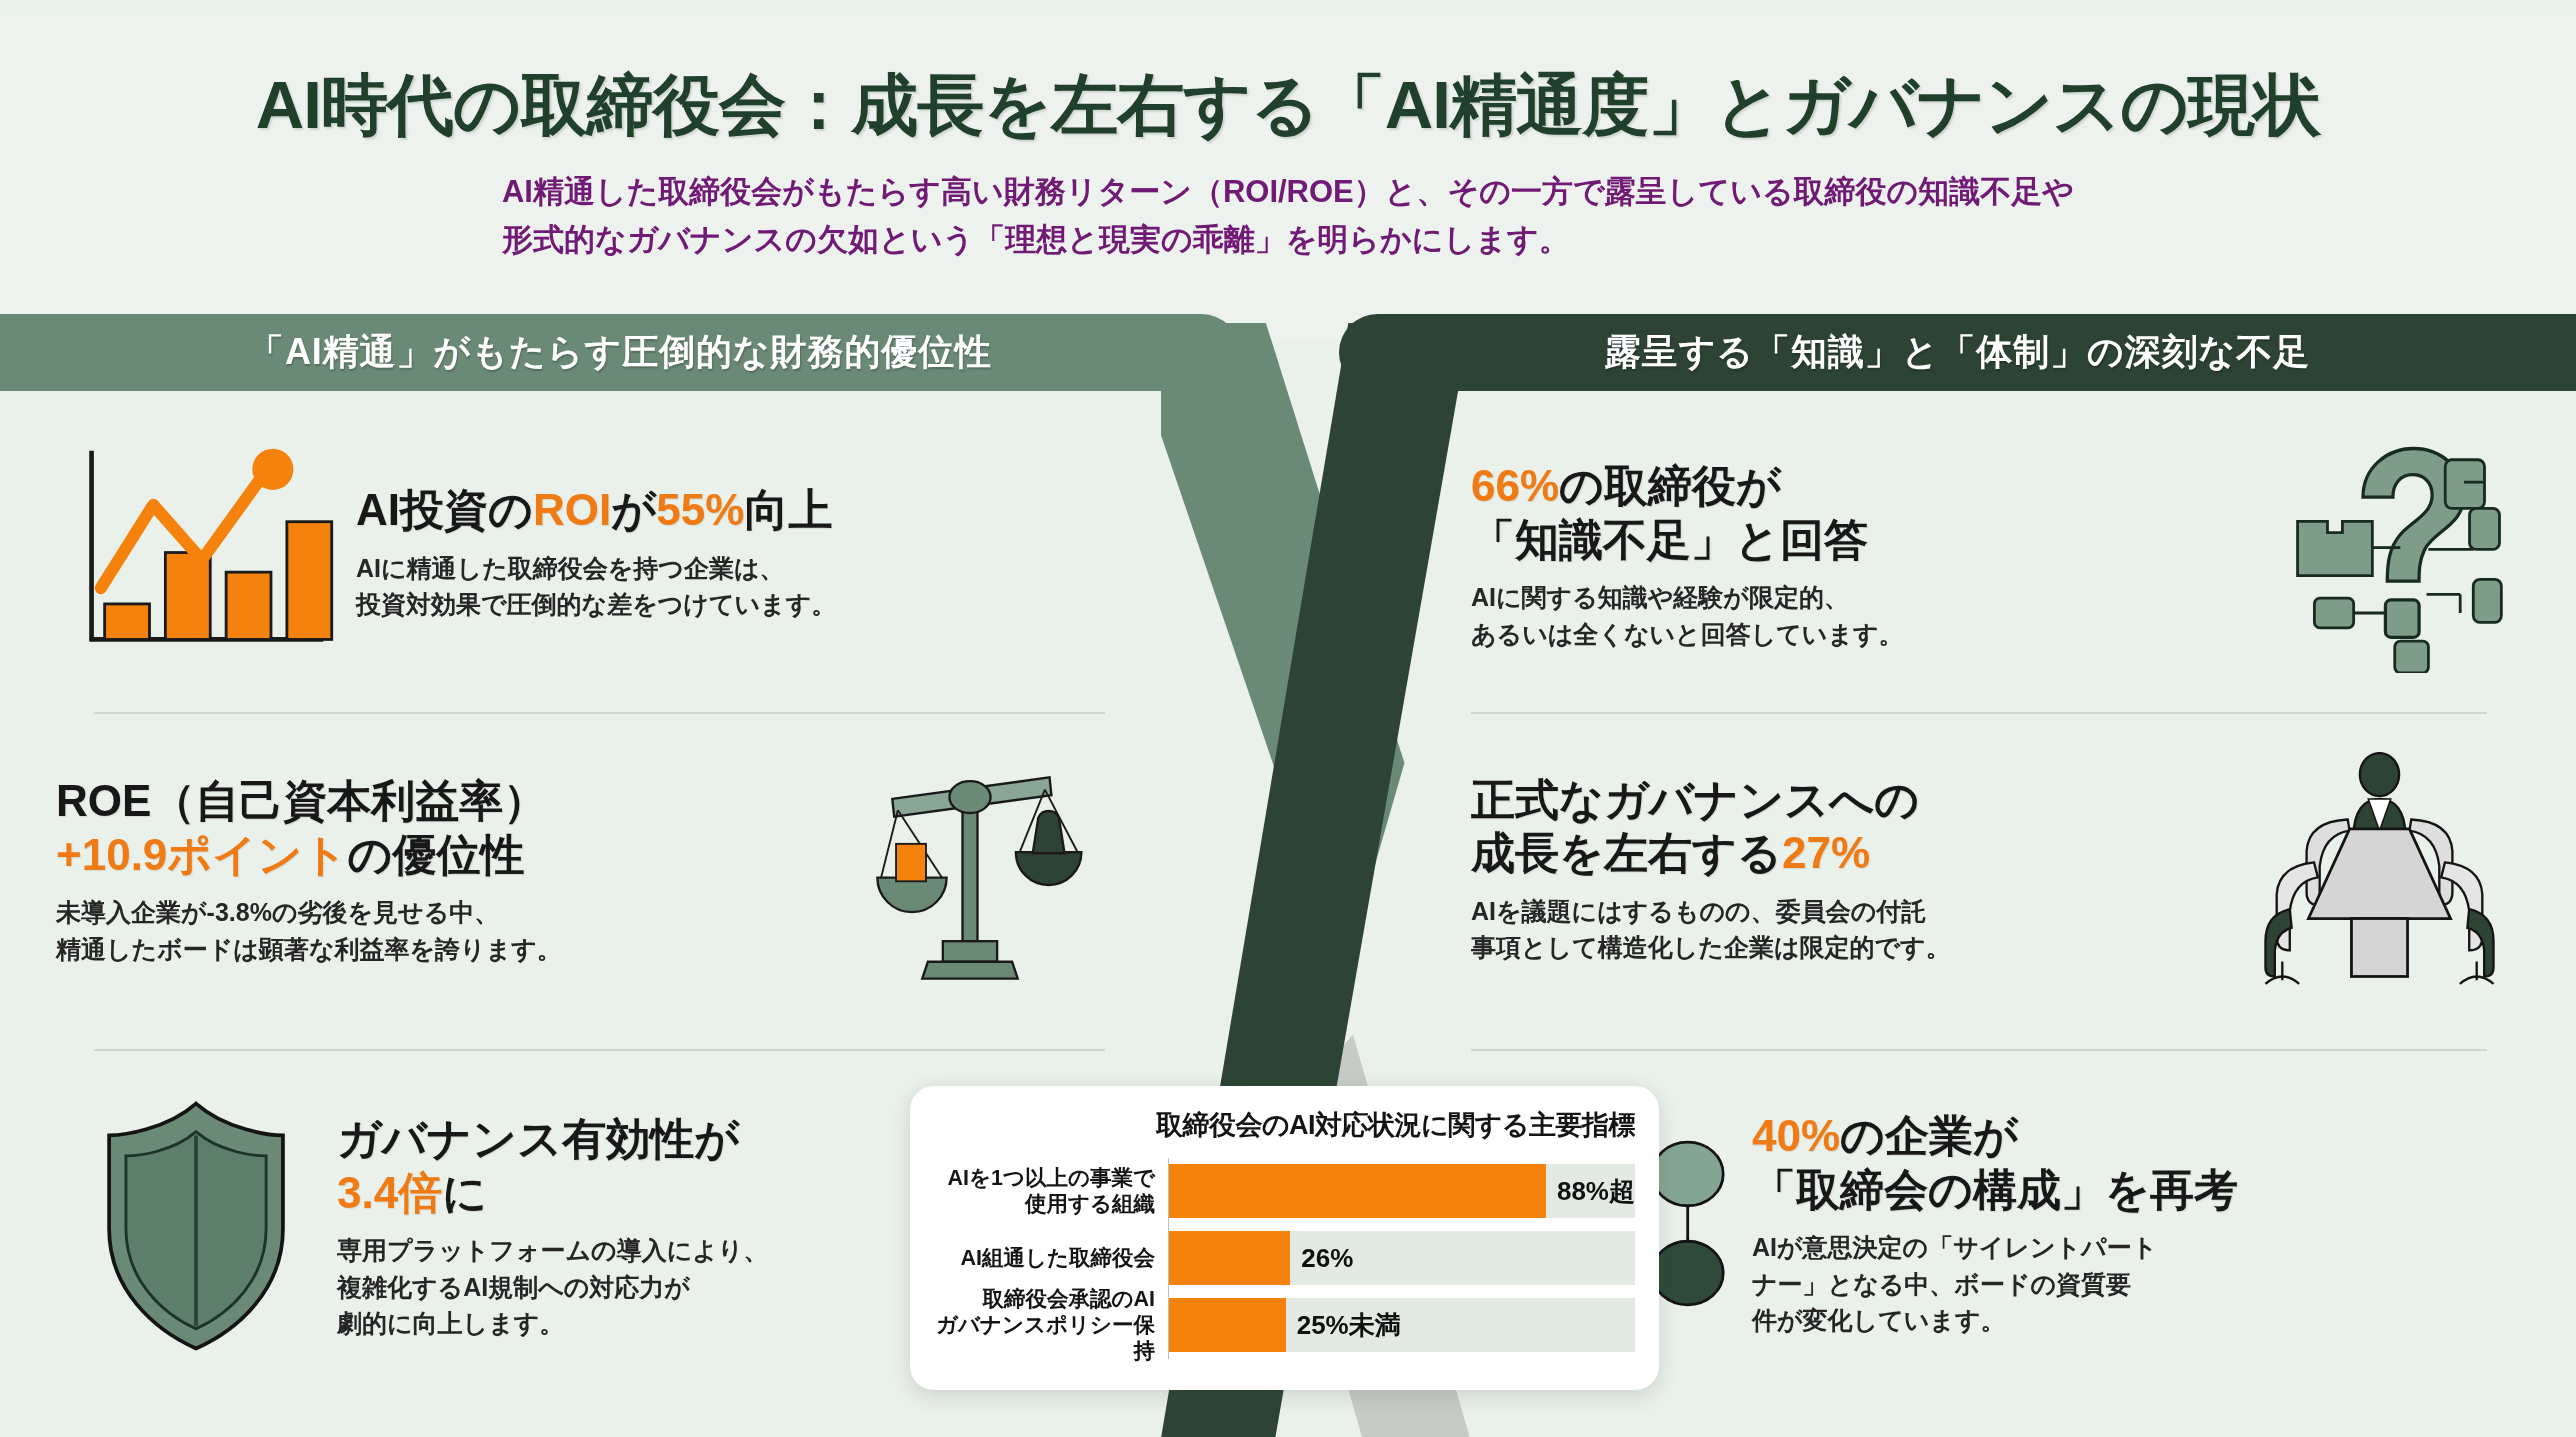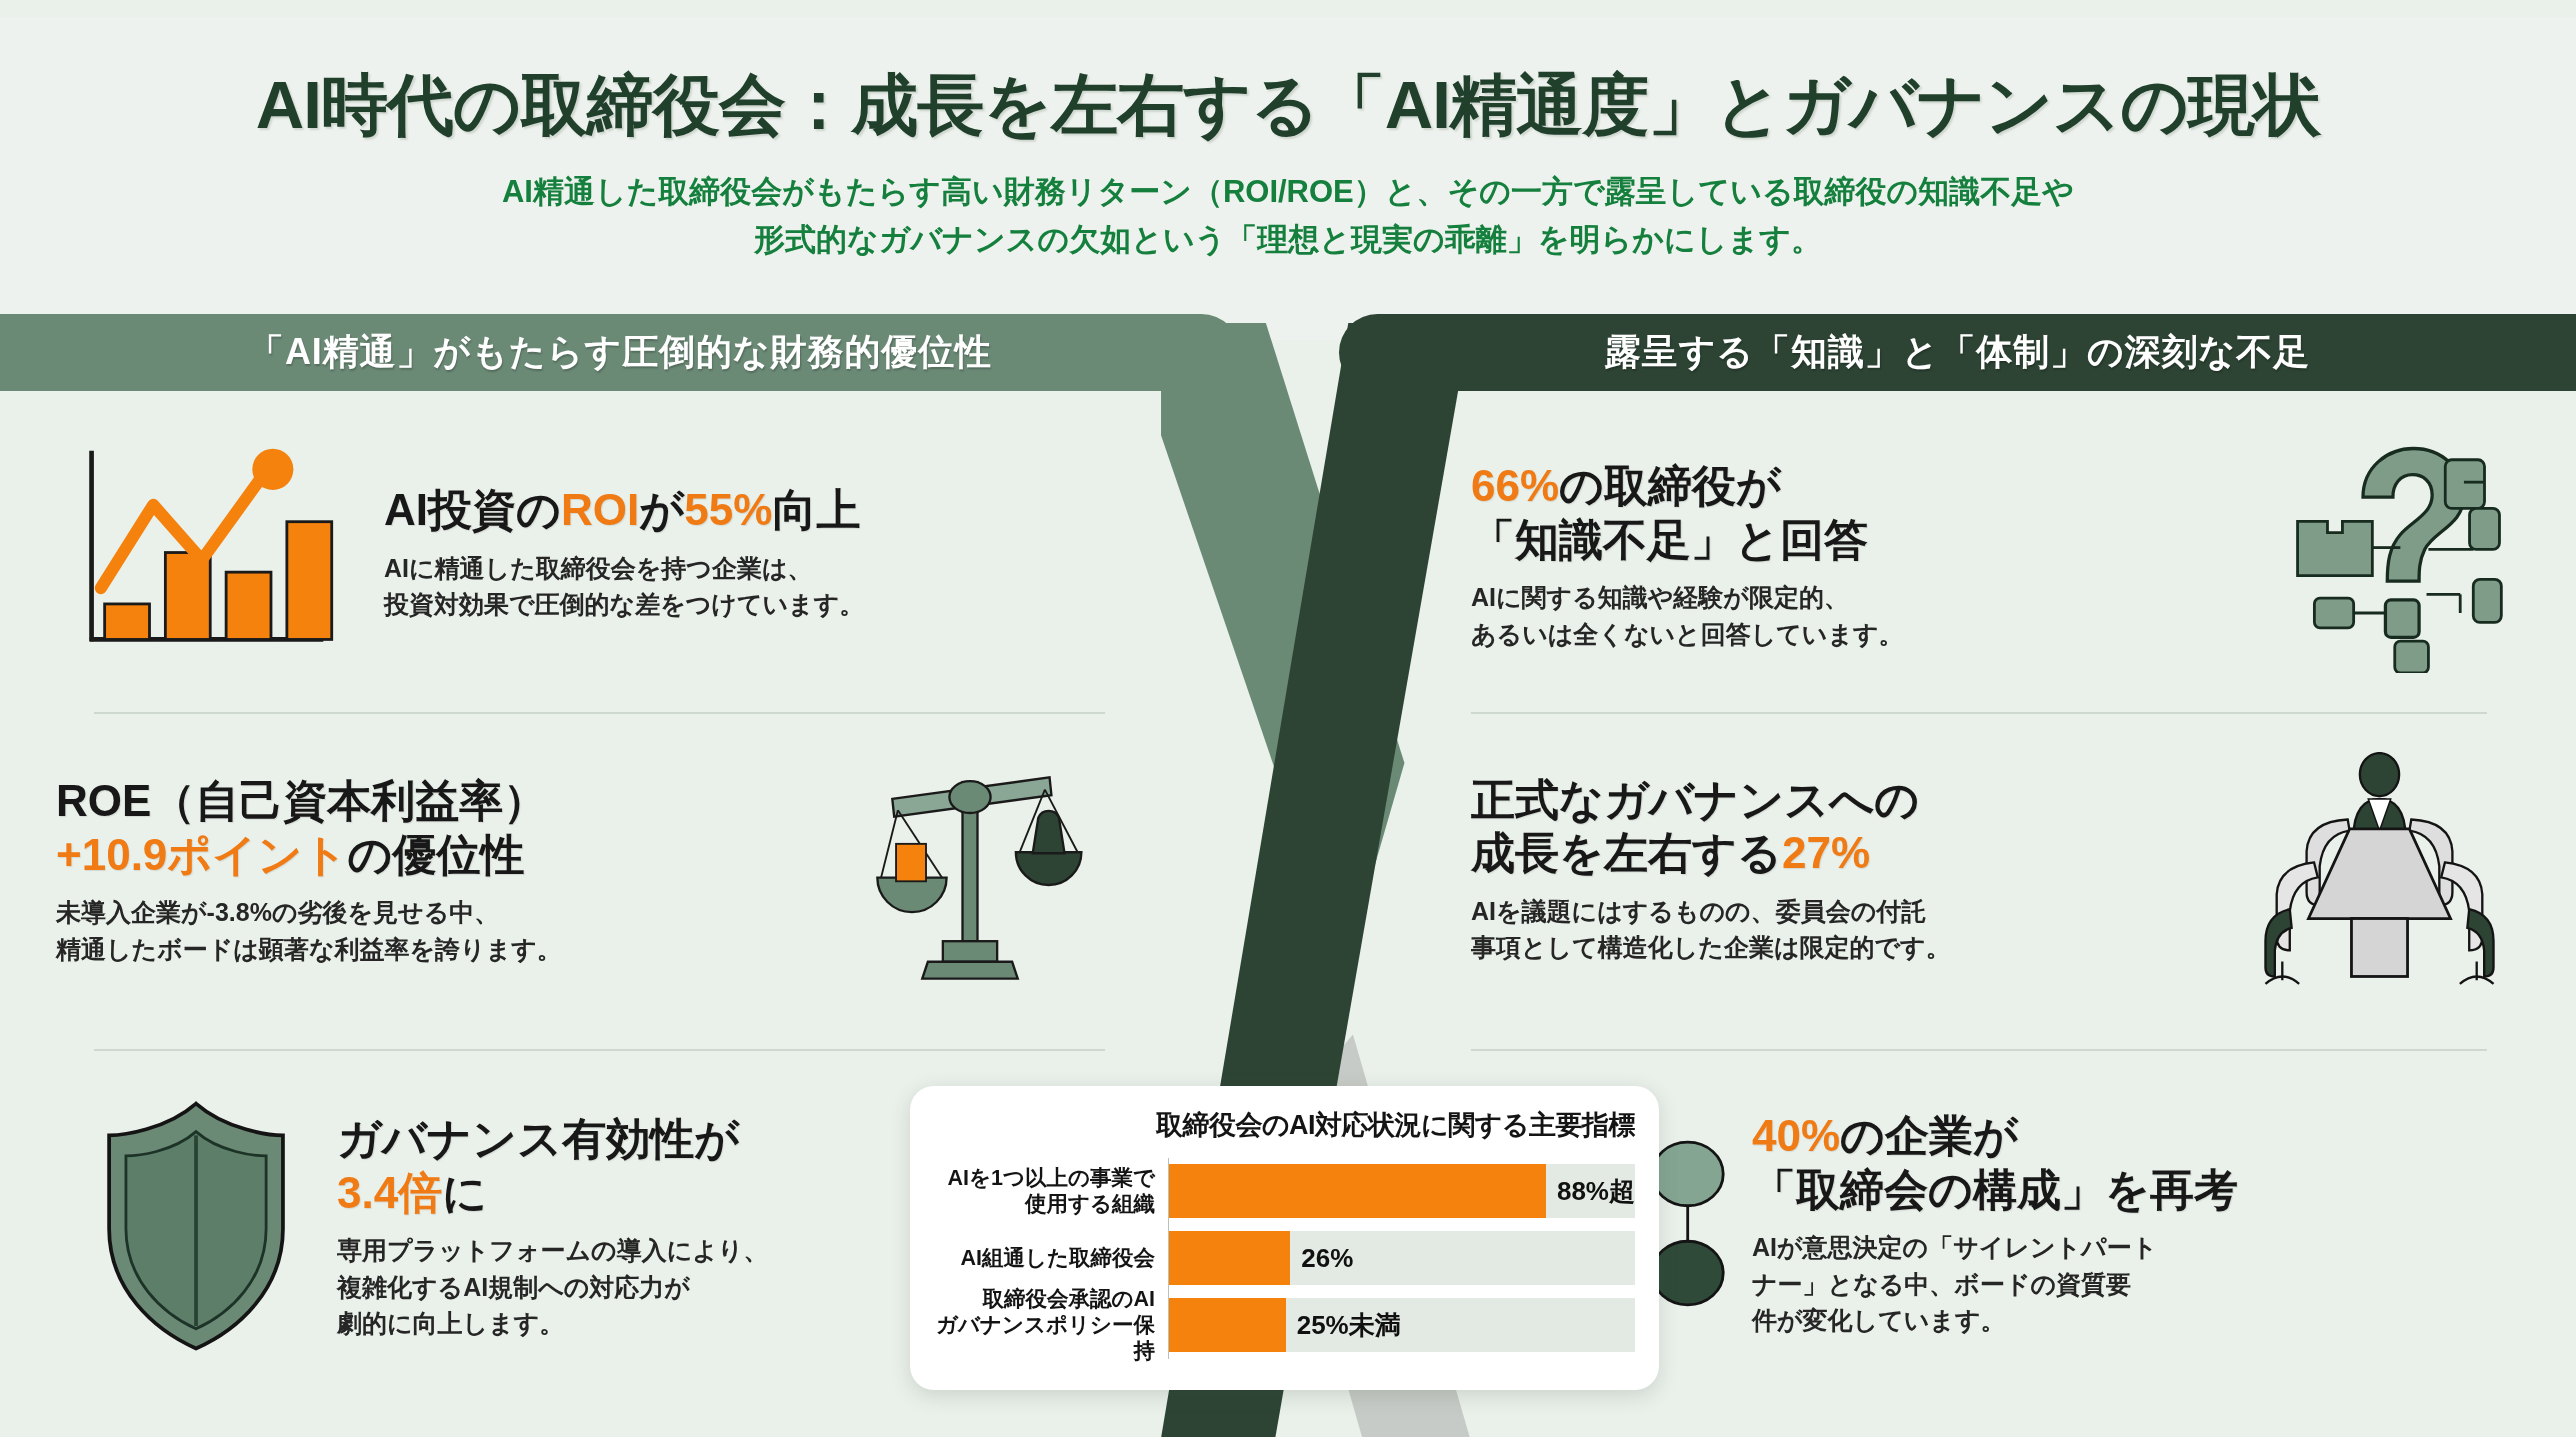--- a/index.html
+++ b/index.html
@@ -18,22 +18,22 @@
     display:flex; flex-direction:column; align-items:center;
     padding-top:51px;
     margin-top:17px;
   }
   #main-title {
     font-size:67px; font-weight:bold; color:#20402c;
     letter-spacing:-0.9px; white-space:nowrap; line-height:1.1;
     text-shadow:1.9px 1.9px 1.9px rgba(180,190,180,.55);
   }
   #subtitle {
-    margin-top:26px; font-size:31px; color:#15803d; font-weight:600;
-    text-align:center; line-height:1.55; letter-spacing:0px;
+    margin-top:26px; font-size:31px; color:#701a75; font-weight:600;
+    text-align:left; line-height:1.55; letter-spacing:0px;
   }
 
   
   .panel-head {
     position:absolute; top:314px; height:77px;
     display:flex; align-items:center; justify-content:center;
     color:#ffffff; font-size:36px; font-weight:bold;
     text-shadow:0.9px 1.9px 1.9px rgba(0,0,0,.22);
     letter-spacing:0.9px;
   }
@@ -133,21 +133,21 @@
     <polygon points="205,760 330,1191 215,1191 120,860" fill="#c7cbc7"></polygon>
 
     <polygon points="0,0 112,0 260,470 205,660 150,560 0,120" fill="#6b8a76"></polygon>
 
     <polygon points="200,0 330,0 122,1191 0,1191" fill="#2d4434"></polygon>
   </svg>
 </div>
 
 <div id="left-col" class="column">
 
-  <div class="row" style="top:19px; height:262px;gap:28px;">
+  <div class="row" style="top:19px; height:262px;">
     <div class="icon-wrap" style="width:300px;">
       <svg width="271" height="220" viewBox="0 0 290 235">
         <line x1="22" y1="8" x2="22" y2="212" stroke="#1a1a1a" stroke-width="5"></line>
         <line x1="20" y1="210" x2="270" y2="210" stroke="#1a1a1a" stroke-width="5"></line>
         <rect x="36" y="172" width="48" height="38" fill="#f5820d" stroke="#1a1a1a" stroke-width="3"></rect>
         <rect x="101" y="117" width="48" height="93" fill="#f5820d" stroke="#1a1a1a" stroke-width="3"></rect>
         <rect x="166" y="138" width="48" height="72" fill="#f5820d" stroke="#1a1a1a" stroke-width="3"></rect>
         <rect x="231" y="84" width="48" height="126" fill="#f5820d" stroke="#1a1a1a" stroke-width="3"></rect>
         <polyline points="32,155 88,66 140,125 210,28" fill="none" stroke="#f5820d" stroke-width="13" stroke-linejoin="round" stroke-linecap="round"></polyline>
         <circle cx="216" cy="28" r="22" fill="#f5820d"></circle>

